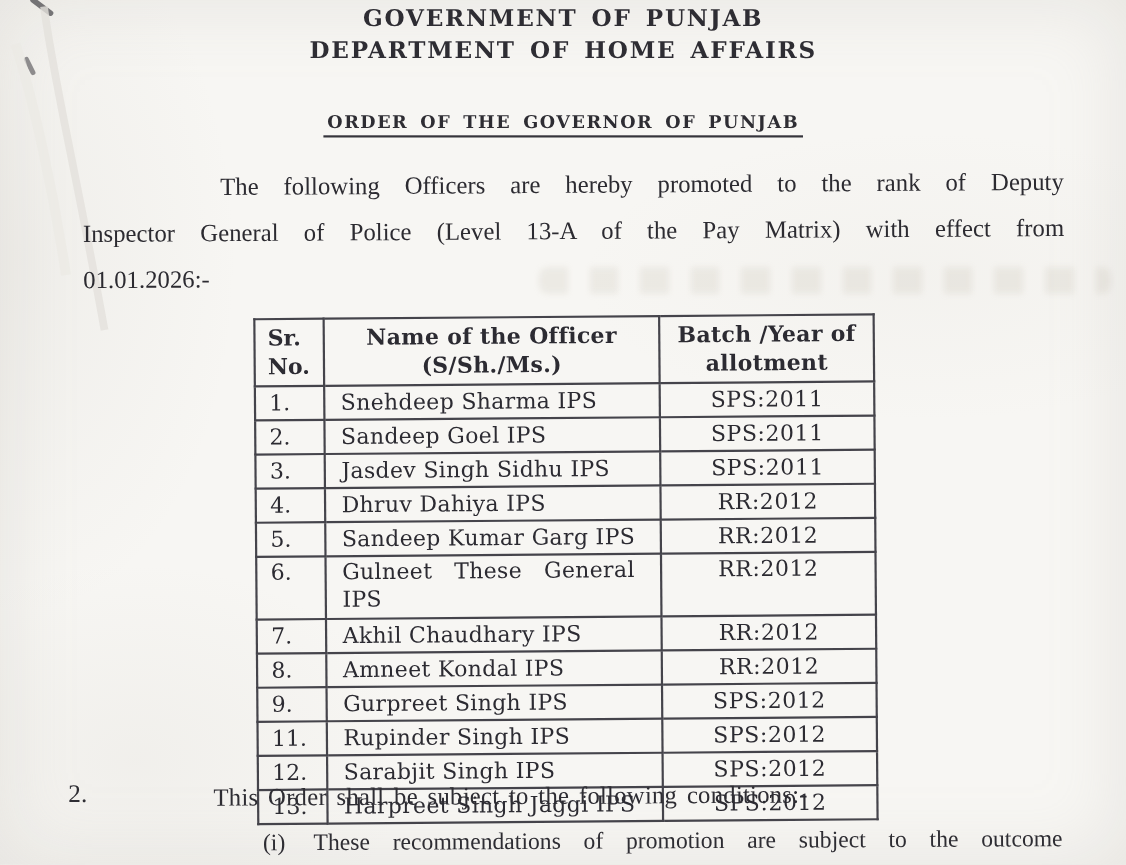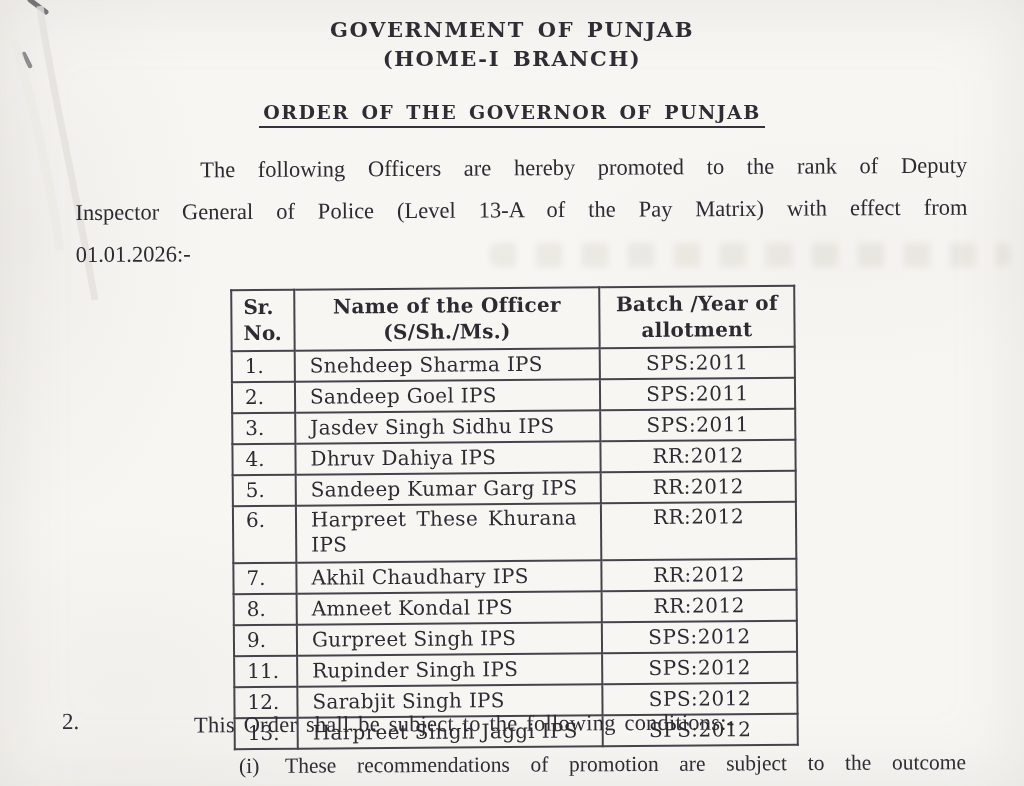--- a/index.html
+++ b/index.html
@@ -9,25 +9,25 @@
     background:#f7f6f3;
     background-image:
       radial-gradient(ellipse 420px 300px at 12% 88%, rgba(185,180,170,.10), transparent 60%),
       radial-gradient(ellipse 520px 220px at 82% 32%, rgba(200,195,185,.08), transparent 60%),
       radial-gradient(ellipse 300px 500px at 2% 30%, rgba(175,170,160,.10), transparent 65%);
     box-shadow: inset 0 0 70px rgba(175,170,158,.22);
     font-family:"DejaVu Serif", serif;
     color:#2e2d33;
   }
   
-  .doc-header{position:absolute;top:16px;left:0;width:1024px;text-align:center;}
+  .doc-header{position:absolute;top:3px;left:0;width:1024px;text-align:center;}
   .h-line{font-weight:bold;font-size:21px;line-height:28.5px;letter-spacing:1.6px;word-spacing:4px;}
   .doc-title{position:absolute;top:101px;left:0;width:1024px;text-align:center;}
   .doc-title span{
-    display:inline-block;font-weight:bold;font-size:19px;letter-spacing:1.4px;word-spacing:4px;
+    display:inline-block;font-weight:bold;font-size:16px;letter-spacing:1.4px;word-spacing:4px;
     border-bottom:2.5px solid #35343b;padding:0 4px 3px 4px;
   }
   
   .intro{
     position:absolute;left:75px;top:150px;width:892px;
     font-family:"Liberation Serif", serif;font-size:22.5px;line-height:42px;
     transform:rotate(-0.35deg);transform-origin:0 0;color:#2c2b31;
   }
   .intro .jline{text-align:justify;text-align-last:justify;}
   .intro .indent{padding-left:125px;box-sizing:border-box;}
@@ -70,21 +70,21 @@
   <svg class="artifact" style="left:0;top:0;" width="120" height="320" viewBox="0 0 120 320">
     <path d="M30 0 L46 12" stroke="#4d4c50" stroke-width="5" stroke-linecap="round" opacity="0.75"></path>
     <path d="M24 54 L30 66" stroke="#5a585c" stroke-width="4.5" stroke-linecap="round" opacity="0.65"></path>
     <path d="M40 6 C 48 70, 70 160, 95 300" stroke="#e3e1dc" stroke-width="7" fill="none" opacity="0.8"></path>
     <path d="M14 40 C 30 90, 48 170, 60 250" stroke="#ebe9e4" stroke-width="9" fill="none" opacity="0.7"></path>
   </svg>
   <div class="bleed"></div>
 
   <div class="doc-header">
     <div class="h-line">GOVERNMENT OF PUNJAB</div>
-    <div class="h-line">(HOME-I BRANCH)</div>
+    <div class="h-line">DEPARTMENT OF HOME AFFAIRS</div>
   </div>
 
   <div class="doc-title">
     <span>ORDER OF THE GOVERNOR OF PUNJAB</span>
   </div>
 
   <div class="intro">
     <div class="jline indent">The following Officers are hereby promoted to the rank of Deputy</div>
     <div class="jline">Inspector General of Police (Level 13-A of the Pay Matrix) with effect from</div>
     <div>01.01.2026:-</div>
@@ -136,23 +136,23 @@
           </tr>
           <tr>
             <td class="c-sr">5.</td>
             <td class="c-name">Sandeep Kumar Garg IPS</td>
             <td class="c-batch">RR:2012</td>
           </tr>
           <tr class="tall">
             <td class="c-sr">6.</td>
             <td class="c-name">
               <div class="jl">
-                <span>Harpreet</span>
+                <span>Gulneet</span>
                 <span>These</span>
-                <span>Khurana</span>
+                <span>General</span>
               </div>
               <div>IPS</div>
             </td>
             <td class="c-batch">RR:2012</td>
           </tr>
           <tr>
             <td class="c-sr">7.</td>
             <td class="c-name">Akhil Chaudhary IPS</td>
             <td class="c-batch">RR:2012</td>
           </tr>

